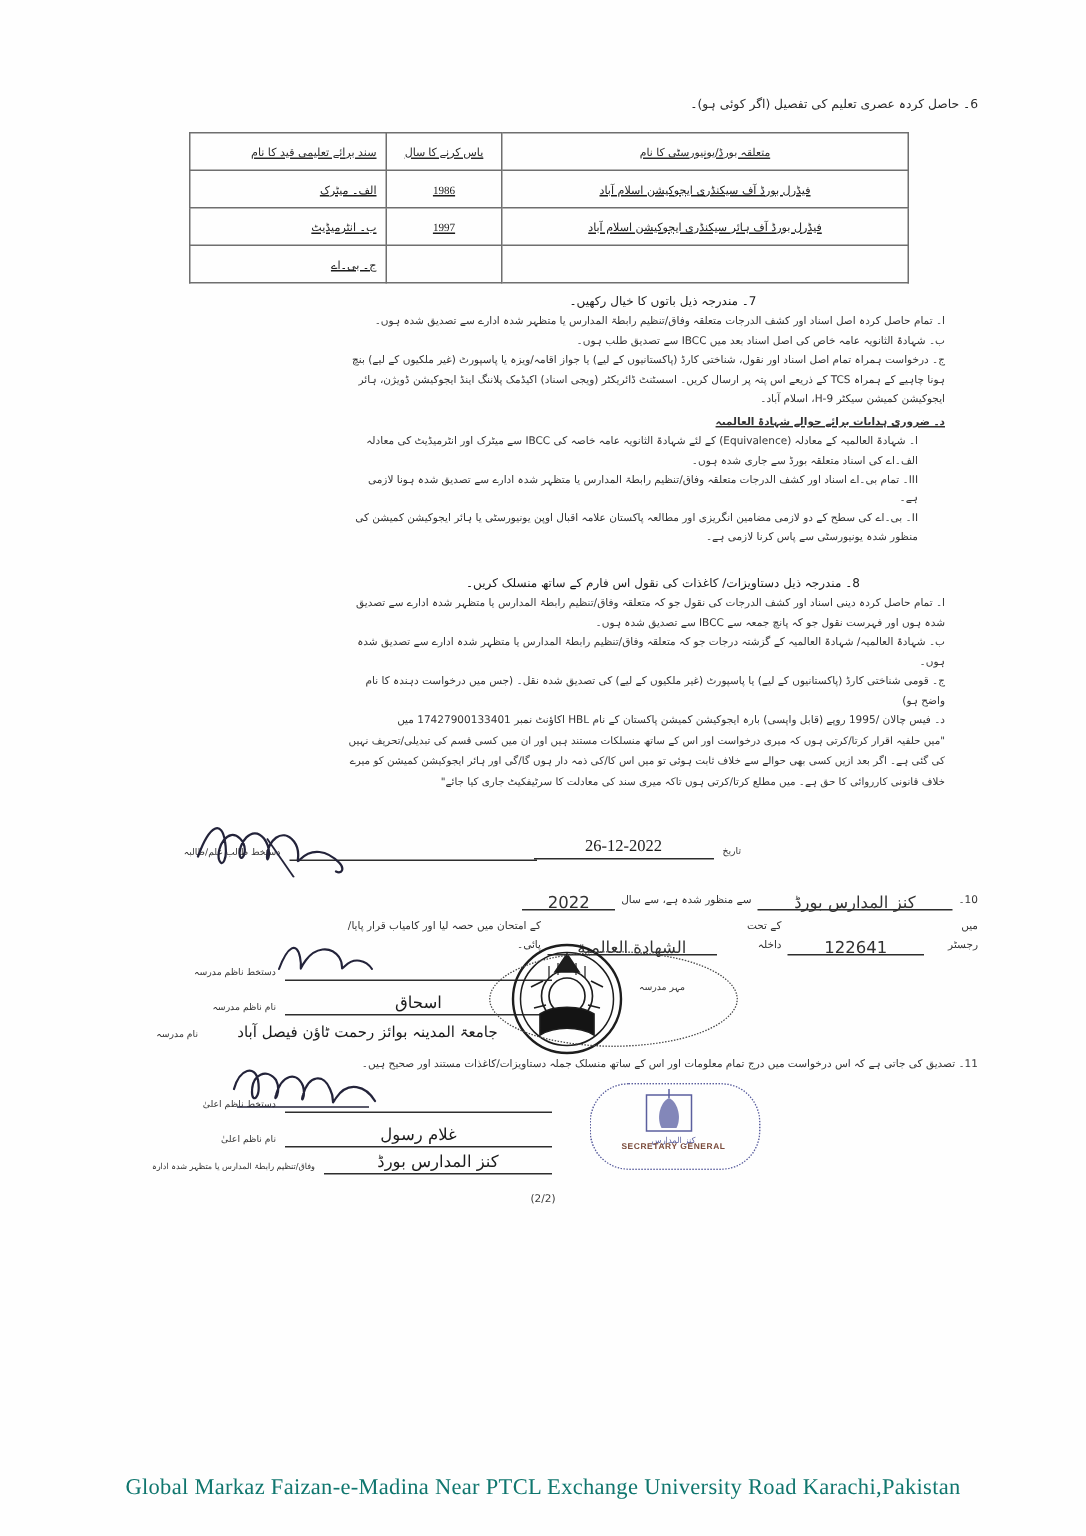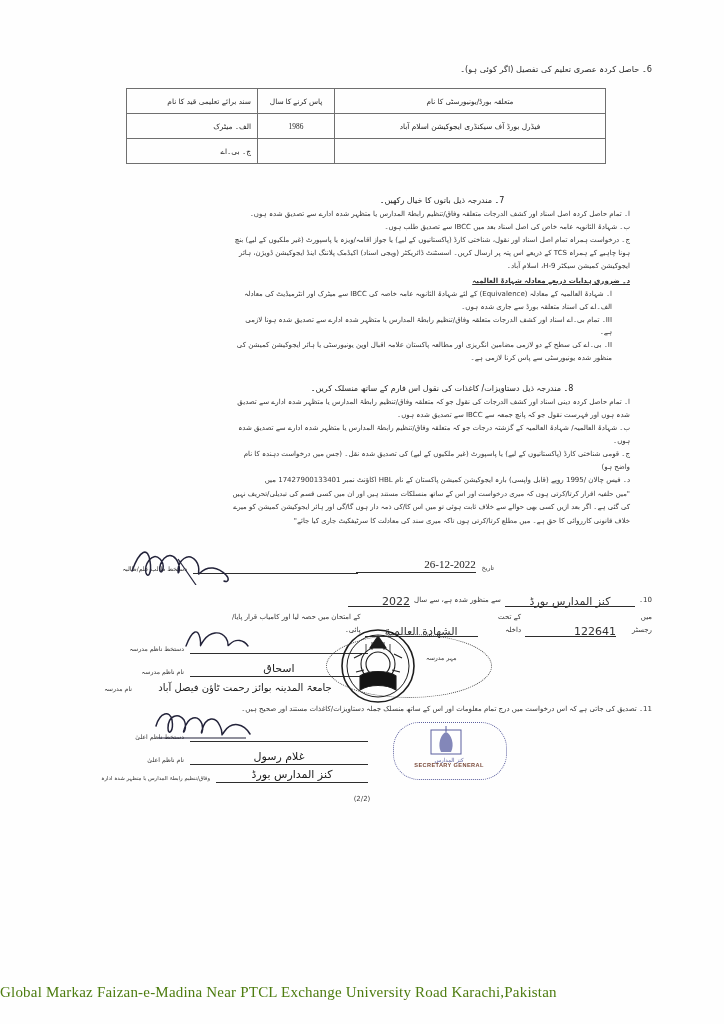--- a/index.html
+++ b/index.html
@@ -12,21 +12,21 @@
   .urdu{direction:rtl;text-align:right;font-family:"DejaVu Sans", sans-serif;
         color:#2a2a2a;letter-spacing:0px;}
 
   .sec-head{font-size:8.2px;line-height:1.5;}
 
   
   #item6{position:absolute;right:72px;top:63px;width:300px;}
   #edu-table{position:absolute;left:126px;top:88px;width:480px;
              border-collapse:collapse;}
   #edu-table td,#edu-table th{border:1px solid #6f6f6f;height:22px;
-        font-size:7.4px;padding:1px 6px;}
+        font-size:7.4px;padding:1px 6px;text-decoration:underline;}
   #edu-table th{font-weight:normal;}
   .c-level{width:118px;text-align:right;direction:rtl;
            font-family:"DejaVu Sans",sans-serif;font-size:7.2px;}
   .c-year{width:64px;text-align:center;font-family:"Liberation Serif",serif;
           font-size:10.5px;}
   .c-board{text-align:center;direction:rtl;font-family:"DejaVu Sans",sans-serif;
            font-size:9px;}
 
   
   .block{position:absolute;}
@@ -43,35 +43,35 @@
   #sec9{right:72px;top:488px;width:420px;}
 
   .quote{font-size:6.9px;line-height:1.95;}
 
   
   .sig-row{position:absolute;display:flex;align-items:flex-end;
            direction:rtl;}
   .lbl{direction:rtl;font-family:"DejaVu Sans",sans-serif;font-size:6.2px;
        color:#333;white-space:nowrap;padding-bottom:2px;}
   .rule{border-bottom:1px solid #2d2d2d;height:13px;}
-  .val{text-align:right;font-size:11px;padding-bottom:1px;}
+  .val{text-align:center;font-size:11px;padding-bottom:1px;}
   .val-u{direction:rtl;font-family:"DejaVu Sans",sans-serif;font-size:11px;
          text-align:center;padding-bottom:1px;}
 
   
   .hand{position:absolute;pointer-events:none;}
 
   
   .seal{position:absolute;}
   .dotted-oval{position:absolute;border:1.4px dotted #4a4a4a;border-radius:50%;}
 
   
-  #footer{position:absolute;left:0;right:0;top:984px;text-align:left;
+  #footer{position:absolute;left:0;right:0;top:984px;text-align:center;
           font-family:"Liberation Serif",serif;font-size:15px;
-          color:#4d7c0f;letter-spacing:.2px;}
+          color:#0f766e;letter-spacing:.2px;}
   #pagemark{position:absolute;left:0;right:0;top:795px;text-align:center;
             font-family:"DejaVu Sans",sans-serif;font-size:7px;color:#3a3a3a;}
 </style>
 </head>
 <body>
 
 <div class="page">
 
   <div id="item6" class="urdu sec-head">
     <span>6۔</span>
@@ -84,36 +84,41 @@
       <th class="c-level urdu">سند برائے تعلیمی قید کا نام</th>
       <th class="c-year urdu">پاس کرنے کا سال</th>
       <th class="c-board urdu" style="font-size:7.2px">متعلقہ بورڈ/یونیورسٹی کا نام</th>
     </tr>
     <tr>
       <td class="c-level">الف۔  میٹرک</td>
       <td class="c-year">1986</td>
       <td class="c-board">فیڈرل بورڈ آف سیکنڈری ایجوکیشن اسلام آباد</td>
     </tr>
     <tr>
+      <td class="c-level">ب۔ انٹرمیڈیٹ</td>
+      <td class="c-year">1997</td>
+      <td class="c-board">فیڈرل بورڈ آف ہائر سیکنڈری ایجوکیشن اسلام آباد</td>
+    </tr>
+    <tr>
       <td class="c-level">ج۔ بی۔اے</td>
       <td class="c-year"></td>
       <td class="c-board"></td>
     </tr>
   </tbody>
     </table>
 
   <div id="sec7" class="block">
     <div class="blk-title">
       <span>7۔</span>
       <span>مندرجہ ذیل باتوں کا خیال رکھیں۔</span>
     </div>
     <div class="blk-line indent1">ا۔   تمام حاصل کردہ اصل اسناد اور کشف الدرجات متعلقہ وفاق/تنظیم رابطۃ المدارس یا متظہر شدہ ادارے سے تصدیق شدہ ہوں۔</div>
     <div class="blk-line indent1">ب۔  شہادۃ الثانویہ عامہ خاص کی اصل اسناد بعد میں IBCC سے تصدیق طلب ہوں۔</div>
     <div class="blk-line indent1">ج۔  درخواست ہمراہ تمام اصل اسناد اور نقول، شناختی کارڈ (پاکستانیوں کے لیے) یا جواز اقامہ/ویزہ یا پاسپورٹ (غیر ملکیوں کے لیے) بنچ ہونا چاہیے کے ہمراہ TCS کے ذریعے اس پتہ پر ارسال کریں۔  اسسٹنٹ ڈائریکٹر (ویجی اسناد) اکیڈمک پلاننگ اینڈ ایجوکیشن ڈویژن، ہائر ایجوکیشن کمیشن سیکٹر H-9، اسلام آباد۔</div>
-    <div class="blk-line indent1 bold-u" style="margin-top:2px">د۔   ضروری ہدایات ذریعے معادلہ شہادۃ العالمیہ</div>
+    <div class="blk-line indent1 bold-u" style="margin-top:2px">د۔   ضروری ہدایات برائے حوالے شہادۃ العالمیہ</div>
     <div class="blk-line indent2">ا۔   شہادۃ العالمیہ کے معادلہ (Equivalence) کے لئے شہادۃ الثانویہ عامہ خاصہ کی IBCC سے میٹرک اور انٹرمیڈیٹ کی معادلہ الف۔اے کی اسناد متعلقہ بورڈ سے جاری شدہ ہوں۔</div>
     <div class="blk-line indent2">III۔ تمام بی۔اے اسناد اور کشف الدرجات متعلقہ وفاق/تنظیم رابطۃ المدارس یا متظہر شدہ ادارے سے تصدیق شدہ ہونا لازمی ہے۔</div>
     <div class="blk-line indent2">II۔  بی۔اے کی سطح کے دو لازمی مضامین انگریزی اور مطالعہ پاکستان علامہ اقبال اوپن یونیورسٹی یا ہائر ایجوکیشن کمیشن کی منظور شدہ یونیورسٹی سے پاس کرنا لازمی ہے۔</div>
   </div>
 
   <div id="sec8" class="block">
     <div class="blk-title">
       <span>8۔</span>
       <span>مندرجہ ذیل دستاویزات/ کاغذات کی نقول اس فارم کے ساتھ منسلک کریں۔</span>
     </div>

